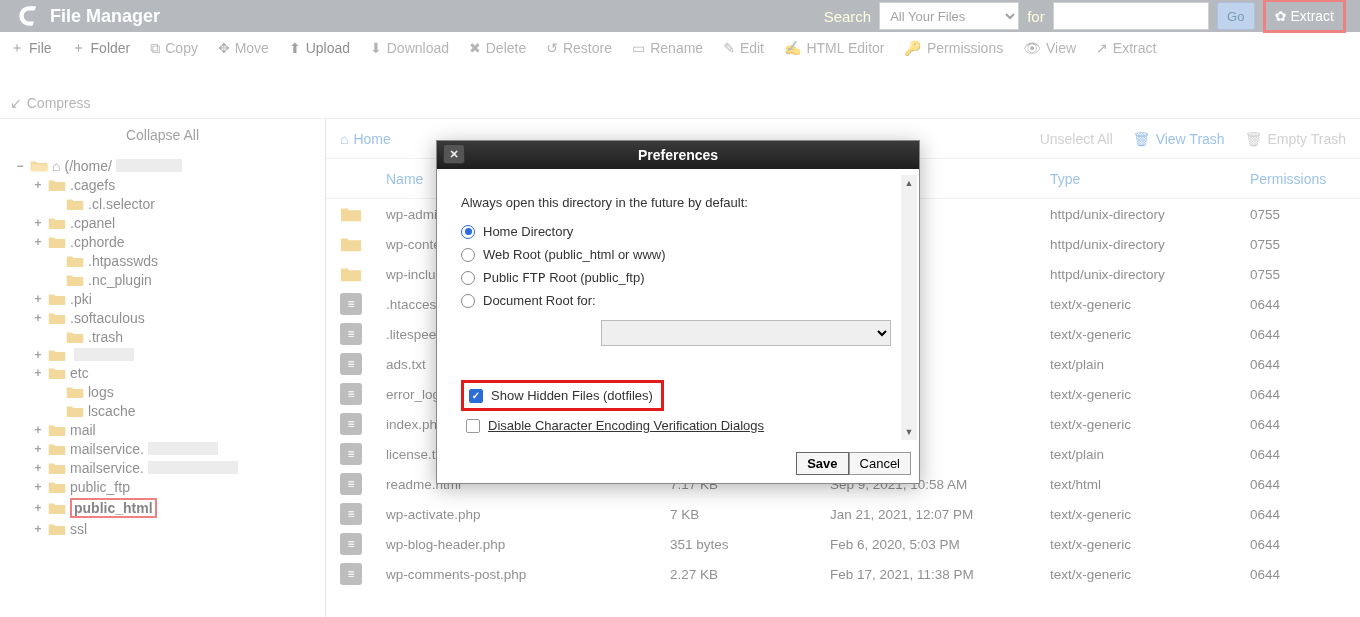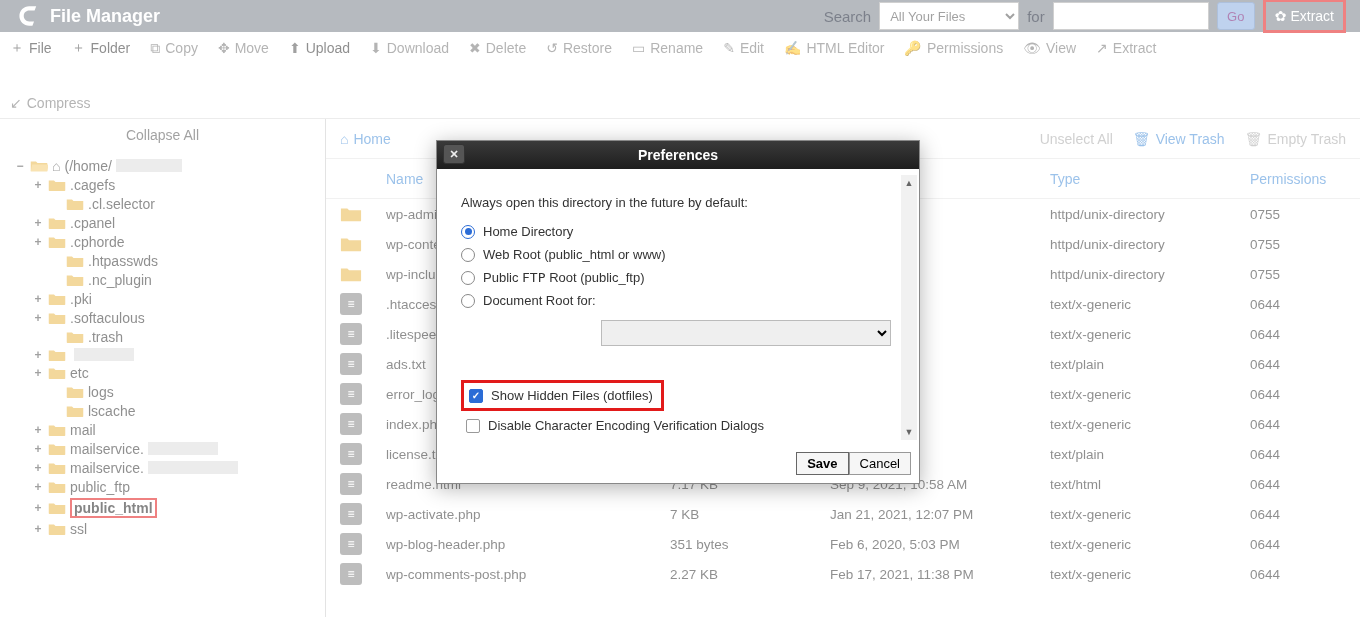--- a/index.html
+++ b/index.html
@@ -5,24 +5,24 @@
 * { margin: 0; padding: 0; box-sizing: border-box; font-family: -apple-system, BlinkMacSystemFont, "Segoe UI", Arial, sans-serif; }
 body { font-size: 13px; color: #333; background: #fff; width: 1360px; height: 617px; overflow: hidden; position: relative; }
 
 
 .dim-overlay { position:absolute; inset:0; background:rgba(255,255,255,0.45); pointer-events:none; z-index:50; }
 
 .topbar { background:#7a828b; color:#fff; height:32px; display:flex; align-items:center; padding:0 14px; position:relative; }
 .cp-logo { font-weight:600; font-size:18px; display:flex; align-items:center; gap:10px; }
 .cp-logo svg { fill:#fff; }
 .search-wrap { position:absolute; right:14px; display:flex; align-items:center; gap:8px; }
-.search-wrap label { color:#0f172a; font-size:15px; }
+.search-wrap label { color:#fef9c3; font-size:15px; }
 .search-select { width:140px; height:28px; border:1px solid #aaa; background:#fff; padding:0 6px; font-size:13px; color:#555;}
 .search-input { width:156px; height:28px; border:1px solid #aaa; background:#fff; padding:0 6px;}
-.go-btn { background:#8aaee0; border:1px solid #6a8dc0; color:#701a75; height:28px; width:38px; border-radius:3px; cursor:pointer; font-size:13px;}
+.go-btn { background:#8aaee0; border:1px solid #6a8dc0; color:#0c4a6e; height:28px; width:38px; border-radius:3px; cursor:pointer; font-size:13px;}
 .settings-btn { background:none; border:none; color:#fff; font-size:14px; display:flex; align-items:center; gap:4px; cursor:pointer; padding:4px 6px;}
 .settings-btn-wrap { border:3px solid #e21a1a; padding:2px 3px; }
 
 .toolbar { background:#fff; border-bottom:1px solid #ddd; padding:4px 8px; display:flex; flex-wrap:wrap; gap:16px; align-items:center; min-height:38px;}
 .tool { display:flex; align-items:center; gap:5px; color:#777; font-size:14px; cursor:pointer; padding:3px 2px; }
 .tool.enabled { color:#333; font-weight:500; }
 .tool.enabled .glyph { color:#555; }
 .glyph { font-size:14px; }
 
 .main { display:flex; height:calc(100% - 44px - 74px); }
@@ -60,21 +60,21 @@
 .modal { position:absolute; left:436px; top:140px; width:484px; background:#fff; border:1px solid #888; box-shadow:0 4px 20px rgba(0,0,0,0.3); z-index:100; }
 .modal-titlebar { background:linear-gradient(#3a3a3a,#1e1e1e); color:#fff; height:28px; display:flex; align-items:center; justify-content:center; position:relative; font-size:14px; font-weight:600;}
 .modal-close { position:absolute; left:6px; top:3px; width:22px; height:20px; background:#555; border:1px solid #333; border-radius:3px; color:#eee; display:flex; align-items:center; justify-content:center; cursor:pointer; font-size:11px;}
 .modal-body { padding:18px 24px 10px 24px; font-size:13px; color:#333; position:relative;}
 .modal-body .desc { margin-bottom:10px;margin-top:8px; }
 .radio-row { display:flex; align-items:center; gap:8px; padding:4px 0; }
 .radio { width:14px; height:14px; border:1.5px solid #2b6cd6; border-radius:50%; display:inline-flex; align-items:center; justify-content:center;}
 .radio.checked::after{content:""; width:7px; height:7px; background:#2b6cd6; border-radius:50%;}
 .radio.unchecked{ border-color:#888; }
 .docroot-select { width:290px; height:26px; border:1px solid #bbb; margin-top:8px; margin-left:0; display:block;}
-.check-row { display:flex; align-items:center; gap:8px; padding:3px 0; }
+.check-row { display:flex; align-items:center; gap:8px; padding:3px 0;text-decoration:underline; }
 .checkbox { width:14px; height:14px; border:1.5px solid #2b6cd6; border-radius:2px; display:inline-flex; align-items:center; justify-content:center; background:#fff;}
 .checkbox.checked { background:#2b6cd6; color:#fff; font-size:10px; font-weight:bold;}
 .checkbox.unchecked { border-color:#999; }
 .redbox-modal { border:3px solid #e21a1a; padding:5px 8px 5px 5px; display:inline-flex; align-items:center; gap:8px;}
 .modal-scroll { position:absolute; right:2px; top:6px; bottom:6px; width:16px; background:#f1f1f1; }
 .modal-scroll .sb-btn{ height:16px; background:#f1f1f1; display:flex; align-items:center; justify-content:center; color:#666; font-size:9px;}
 .modal-footer { display:flex; justify-content:flex-end; padding:6px 8px 8px; }
 .modal-footer button { background:#f6f6f6; border:1px solid #999; padding:3px 10px; font-size:13px; cursor:pointer;}
 .modal-footer button.save{ font-weight:600; border-color:#666;}
 

